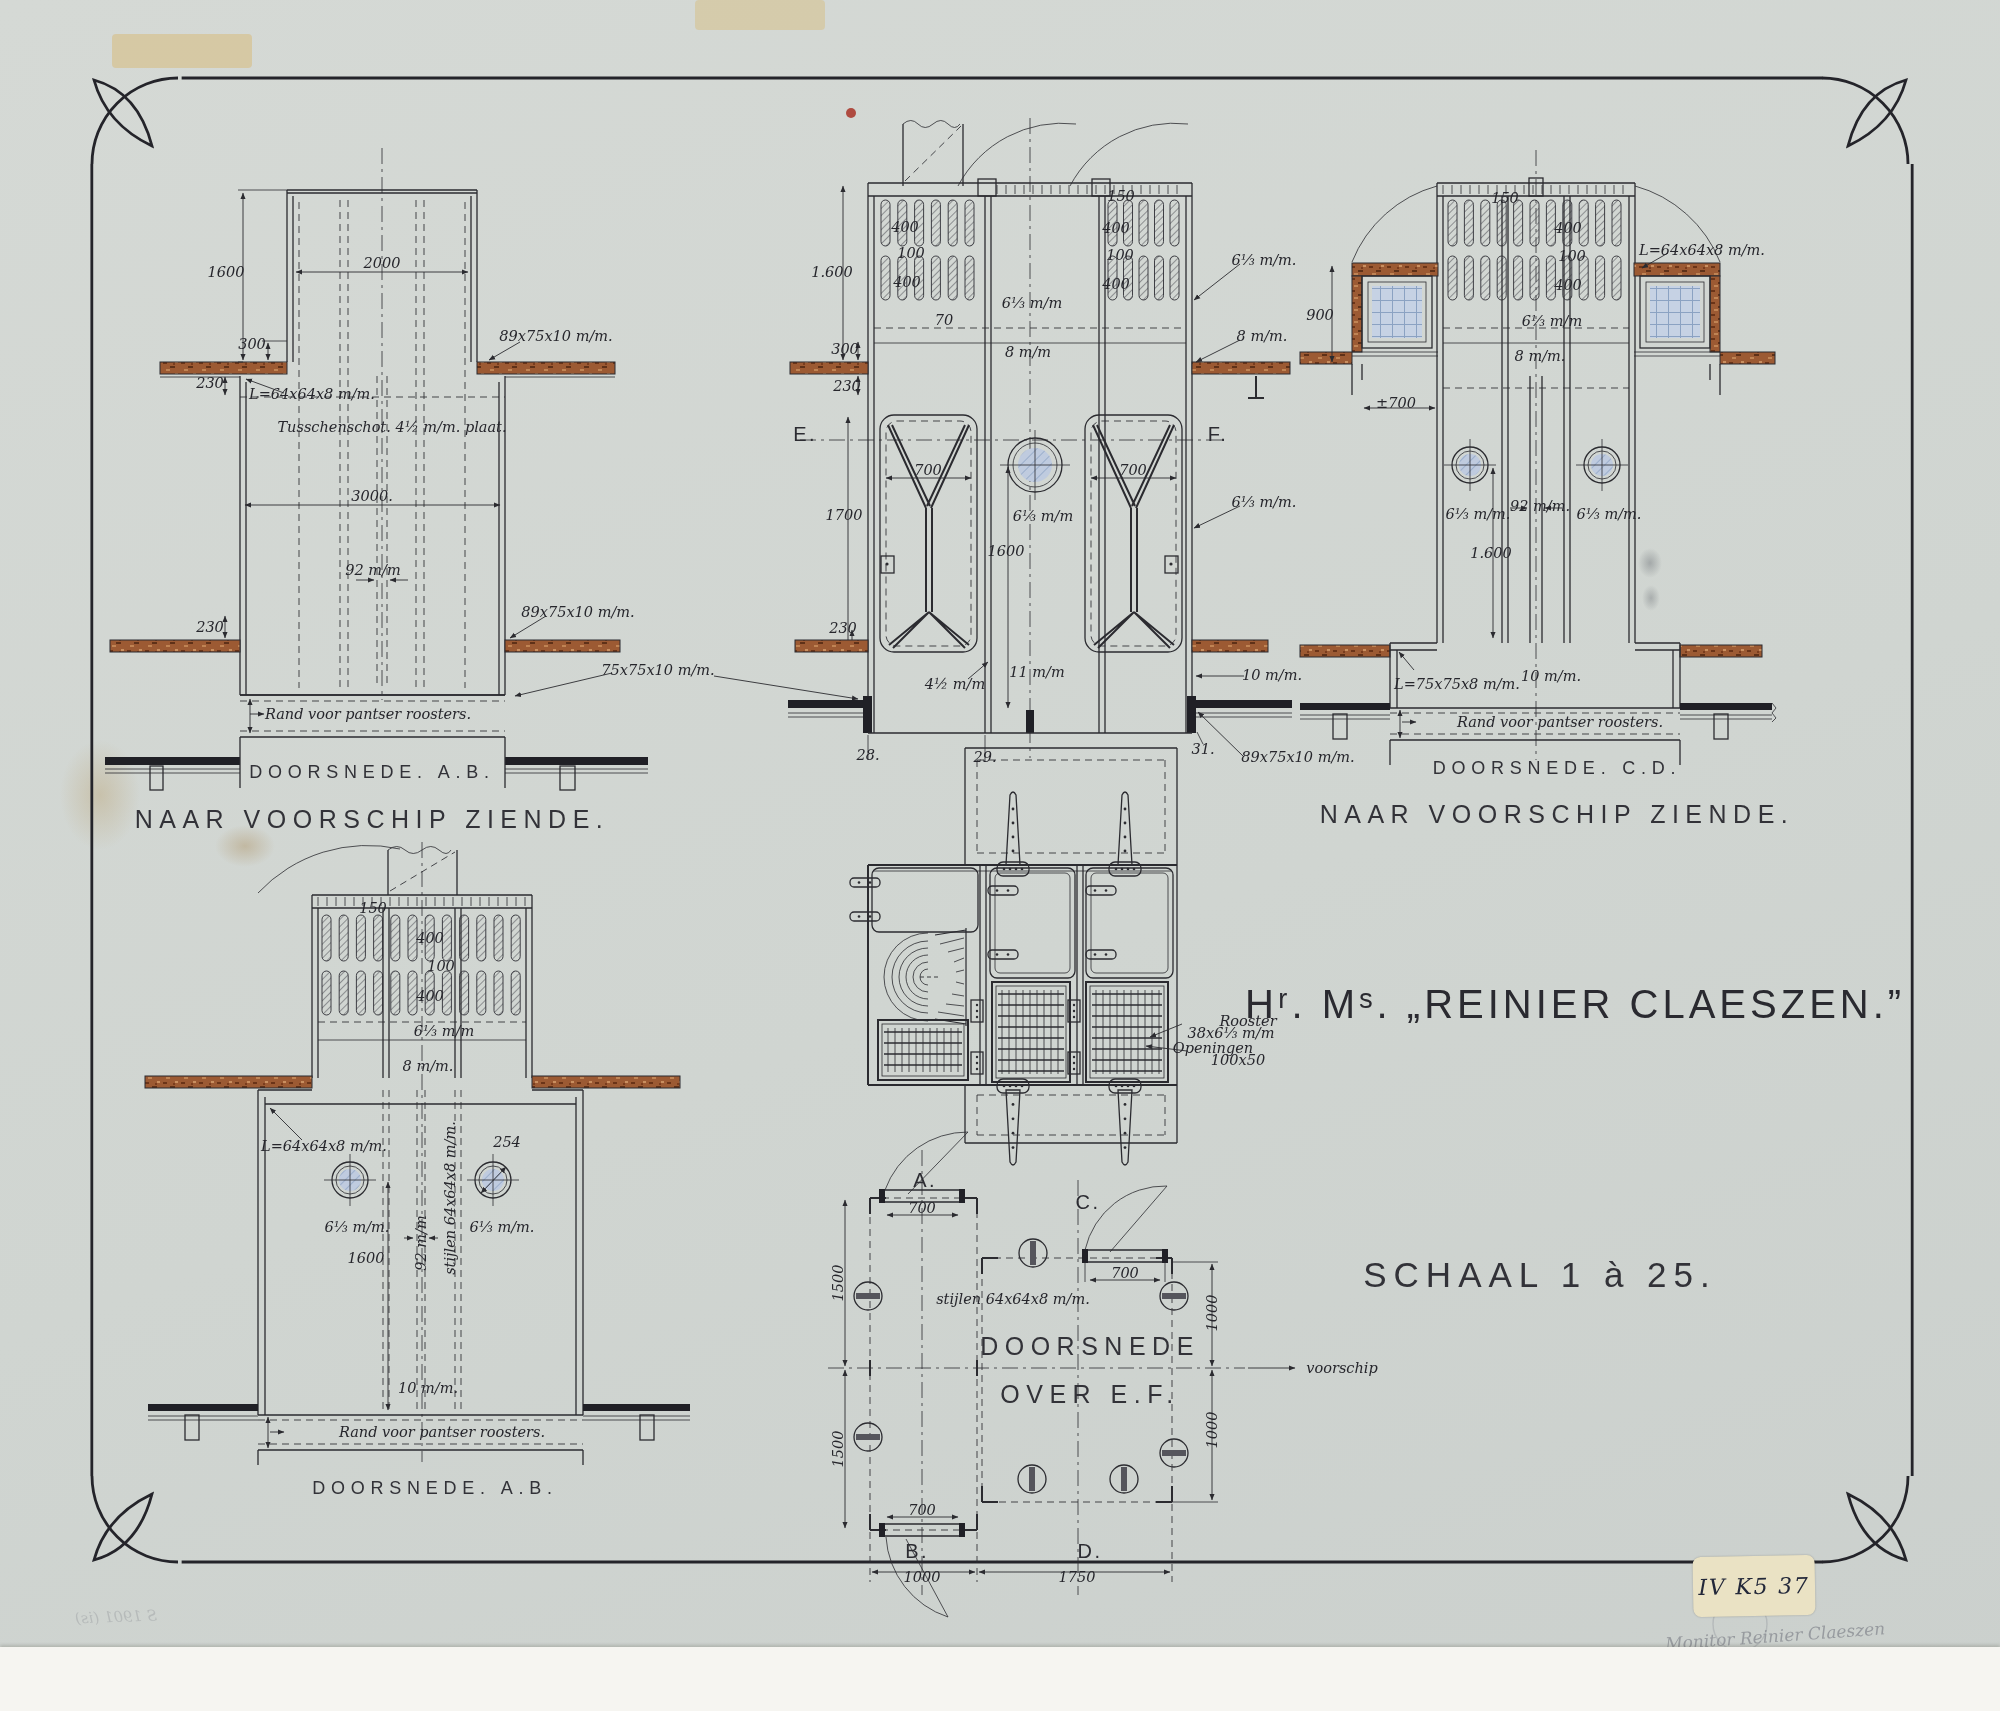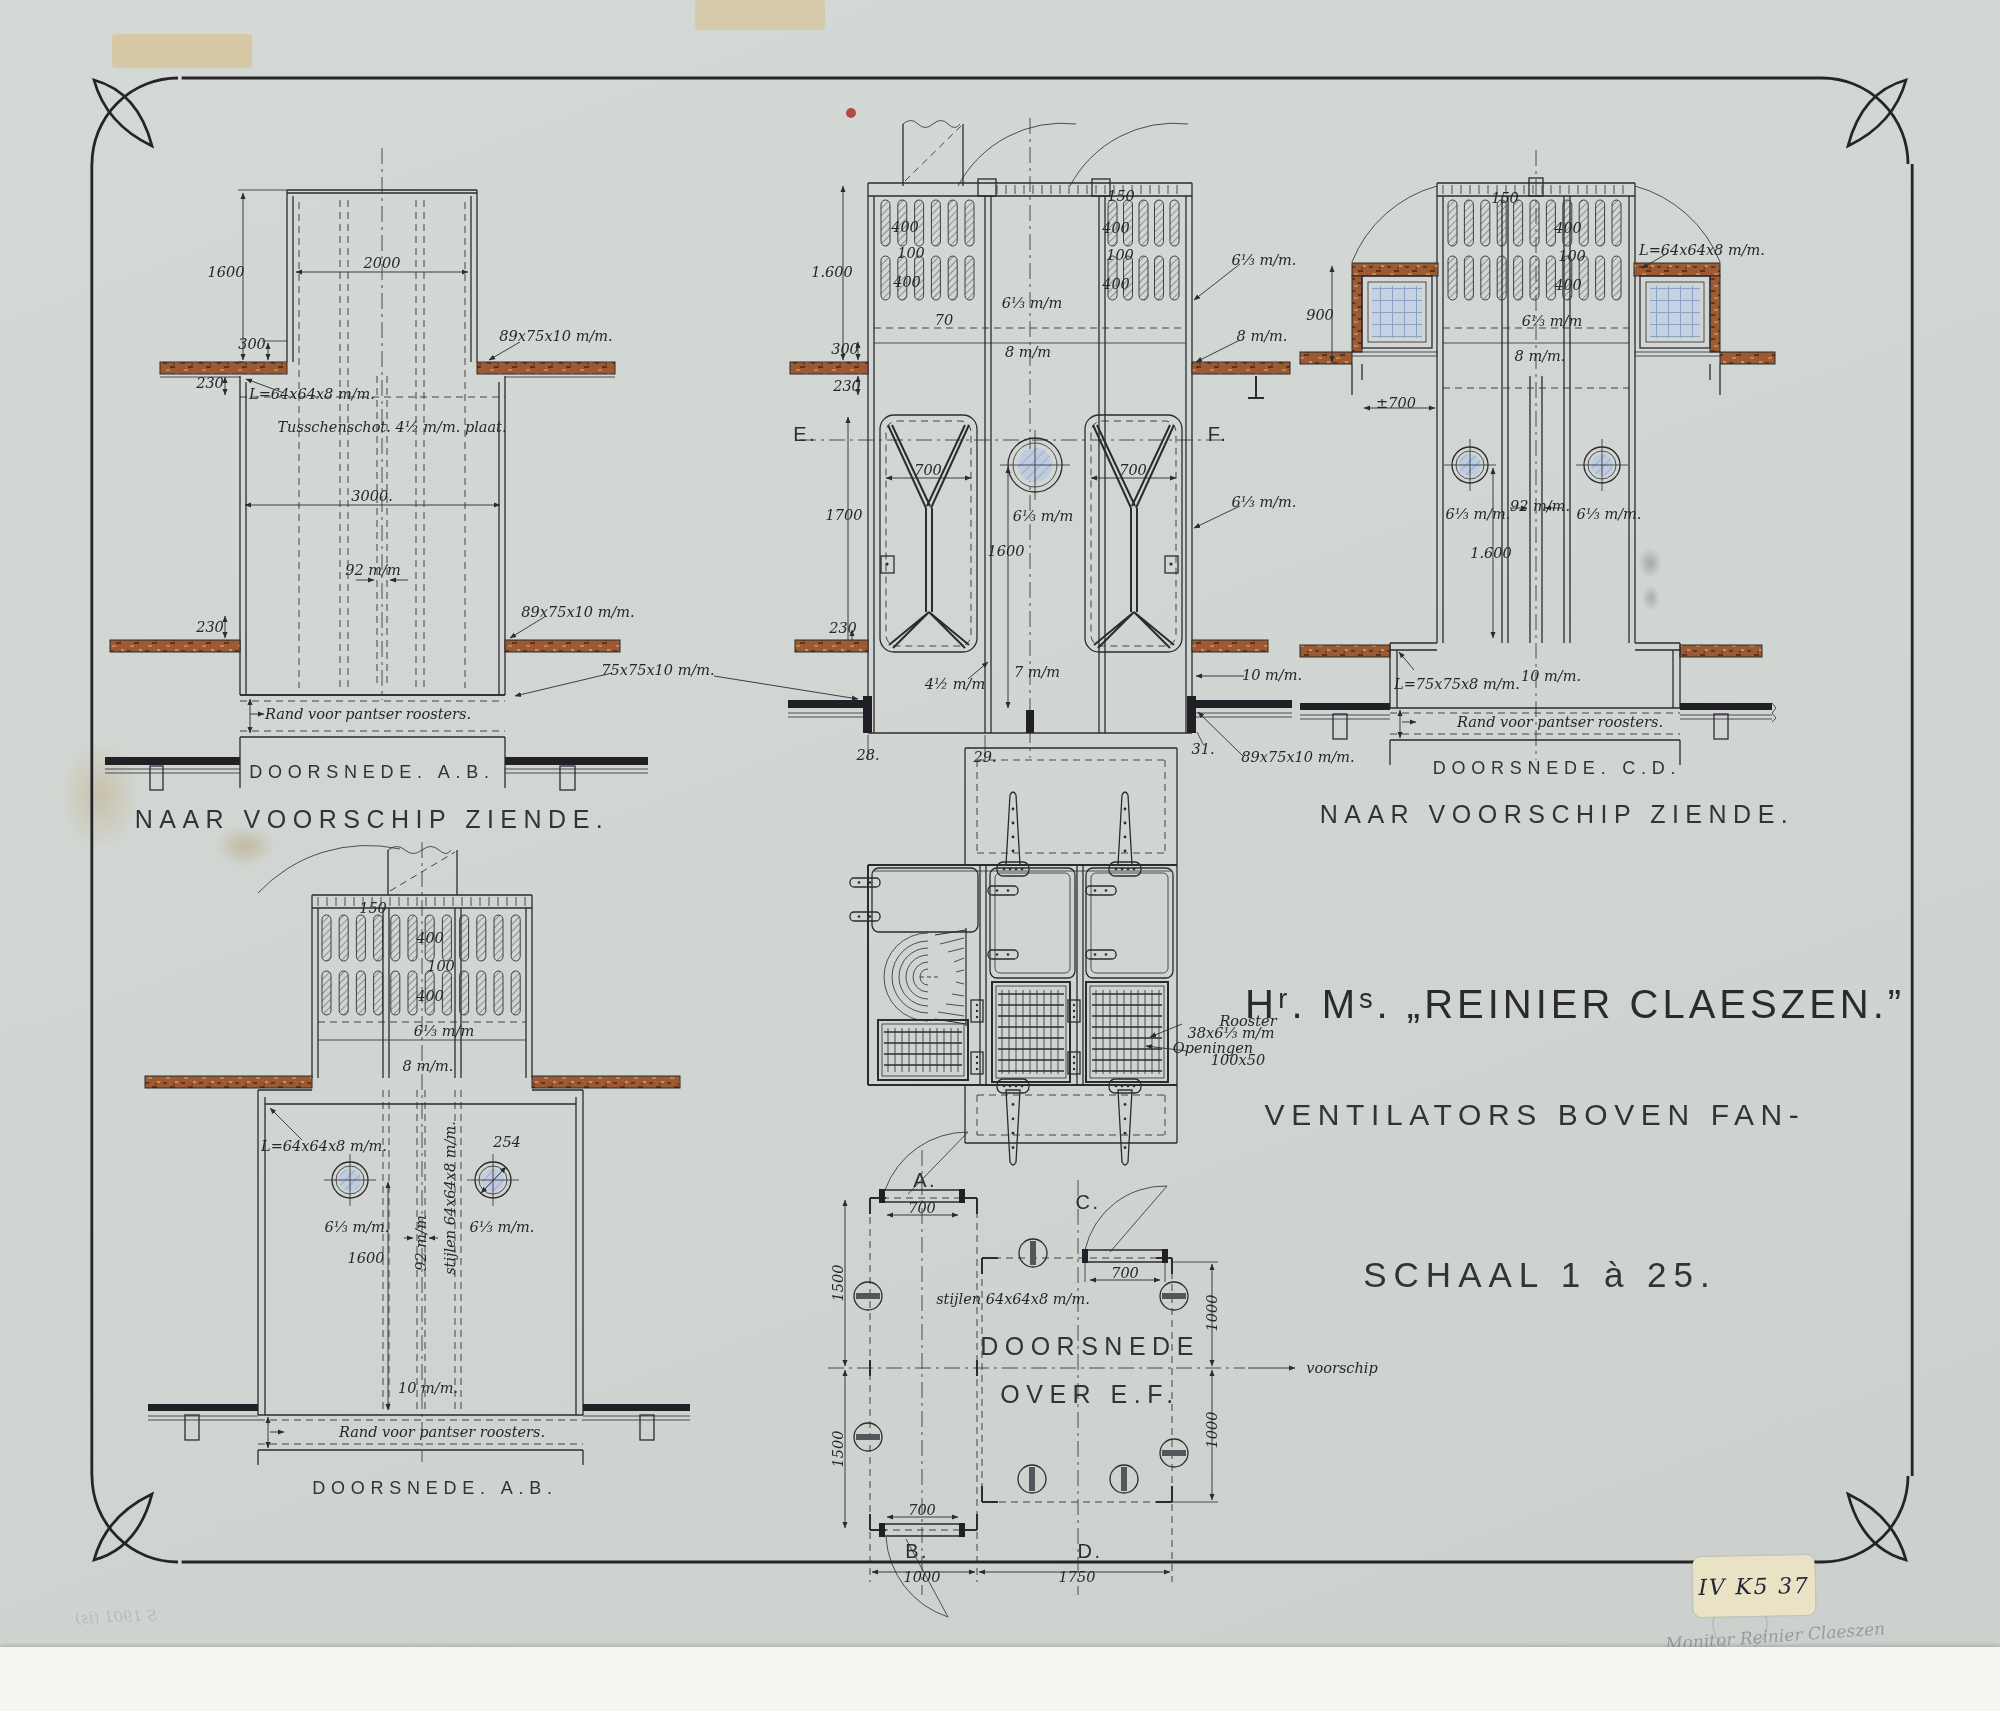--- a/index.html
+++ b/index.html
@@ -715,21 +715,21 @@
       <span class="anno sec" style="left: 805px; top: 434px; transform: translate(-50%, -50%);">E.</span>
       <span class="anno sec" style="left: 1218px; top: 434px; transform: translate(-50%, -50%);">F.</span>
       <span class="anno" style="left: 844px; top: 515px; transform: translate(-50%, -50%);">1700</span>
       <span class="anno" style="left: 928px; top: 470px; transform: translate(-50%, -50%);">700</span>
       <span class="anno" style="left: 1133px; top: 470px; transform: translate(-50%, -50%);">700</span>
       <span class="anno" style="left: 1043px; top: 516px; transform: translate(-50%, -50%);">6⅓ m/m</span>
       <span class="anno" style="left: 1006px; top: 551px; transform: translate(-50%, -50%);">1600</span>
       <span class="anno" style="left: 1264px; top: 502px; transform: translate(-50%, -50%);">6⅓ m/m.</span>
       <span class="anno" style="left: 843px; top: 628px; transform: translate(-50%, -50%);">230</span>
       <span class="anno" style="left: 955px; top: 684px; transform: translate(-50%, -50%);">4½ m/m</span>
-      <span class="anno" style="left: 1037px; top: 672px; transform: translate(-50%, -50%);">7 m/m</span>
+      <span class="anno" style="left: 1037px; top: 672px; transform: translate(-50%, -50%);">11 m/m</span>
       <span class="anno" style="left: 1272px; top: 675px; transform: translate(-50%, -50%);">10 m/m.</span>
       <span class="anno" style="left: 868px; top: 755px; transform: translate(-50%, -50%);">28.</span>
       <span class="anno" style="left: 985px; top: 757px; transform: translate(-50%, -50%);">29.</span>
       <span class="anno" style="left: 1203px; top: 749px; transform: translate(-50%, -50%);">31.</span>
       <span class="anno" style="left: 1298px; top: 757px; transform: translate(-50%, -50%);">89x75x10 m/m.</span>
       <span class="anno" style="left: 1320px; top: 315px; transform: translate(-50%, -50%);">900</span>
       <span class="anno" style="left: 1505px; top: 198px; transform: translate(-50%, -50%);">150</span>
       <span class="anno" style="left: 1568px; top: 228px; transform: translate(-50%, -50%);">400</span>
       <span class="anno" style="left: 1572px; top: 256px; transform: translate(-50%, -50%);">100</span>
       <span class="anno" style="left: 1568px; top: 285px; transform: translate(-50%, -50%);">400</span>
@@ -785,21 +785,20 @@
 
   <div class="stencil cap1" style="left:1277px;top:758px;width:560px;">DOORSNEDE. C.D.</div>
   <div class="stencil cap2" style="left:1277px;top:800px;width:560px;">NAAR VOORSCHIP ZIENDE.</div>
 
   <div class="stencil cap1" style="left:155px;top:1478px;width:560px;">DOORSNEDE. A.B.</div>
 
   <div class="stencil cap2" style="left:930px;top:1332px;width:320px;">DOORSNEDE</div>
   <div class="stencil cap2" style="left:930px;top:1380px;width:320px;">OVER E.F.</div>
 
   <div class="stencil ttl" style="left:1245px;top:982px;width:640px;">Hʳ. Mˢ. „REINIER CLAESZEN.”</div>
-  <div class="stencil sub" style="left:1195px;top:1098px;width:680px;">VENTILATORS BOVEN FAN-</div>
   <div class="stencil scl" style="left:1240px;top:1255px;width:600px;">SCHAAL 1 à 25.</div>
 
   <div id="sticker">
     <span>IV K5 37</span>
   </div>
   <div class="pencil" style="left:1665px;top:1626px;font-size:17px;transform:rotate(-4deg);opacity:.8;">Monitor Reinier Claeszen</div>
   <div class="pencil" style="left:1760px;top:1655px;font-size:16px;transform:rotate(-3deg);opacity:.75;">1890</div>
   <div class="pencil" style="left:75px;top:1608px;font-size:15px;transform:scaleX(-1) rotate(2deg);opacity:.35;">S 1901 (is)</div>
 
   <div id="whitestrip"></div>

